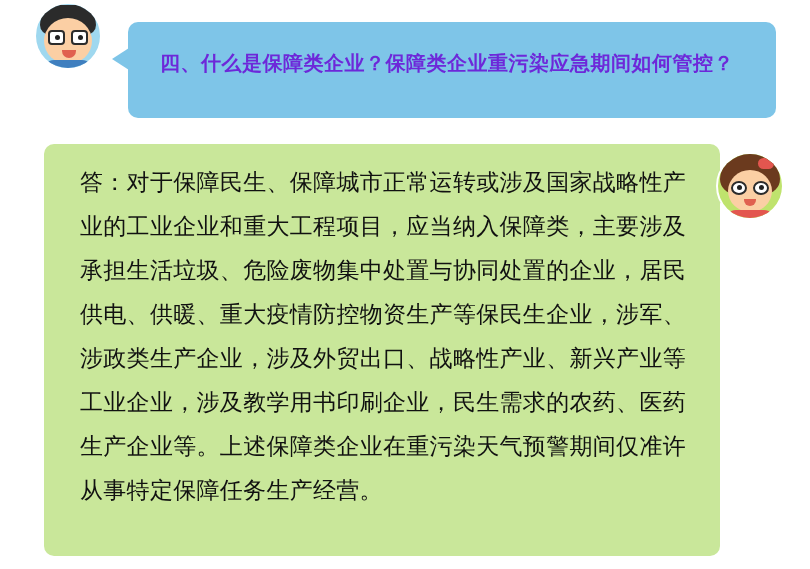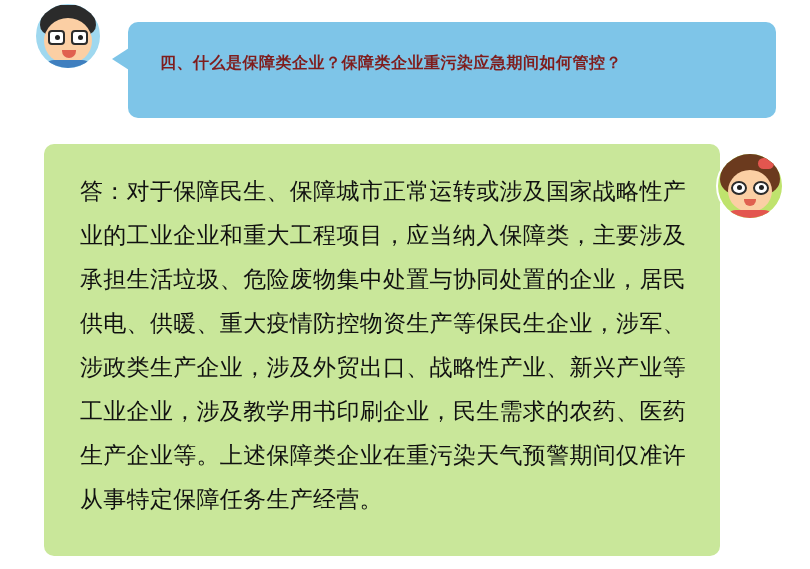--- a/index.html
+++ b/index.html
@@ -71,38 +71,38 @@
     position: absolute;
     left: -16px;
     top: 26px;
     width: 0;
     height: 0;
     border-top: 11px solid transparent;
     border-bottom: 11px solid transparent;
     border-right: 17px solid #7ec5e8;
   }
   .q-text {
-    font-size: 16px;
+    font-size: 20px;
     font-weight: bold;
-    color: #7f1d1d;
+    color: #6d28d9;
     line-height: 38px;
     letter-spacing: 0.5px;
   }
 
   
   .bubble-answer {
     position: absolute;
     left: 44px;
     top: 144px;
     width: 676px;
     height: 412px;
     background: #c9e79a;
     border-radius: 10px;
     box-sizing: border-box;
-    padding: 25px 34px 20px 36px;
+    padding: 16px 34px 20px 36px;
   }
   .bubble-answer:after {
     content: "";
     position: absolute;
     right: -16px;
     top: 38px;
     width: 0;
     height: 0;
     border-top: 11px solid transparent;
     border-bottom: 11px solid transparent;

